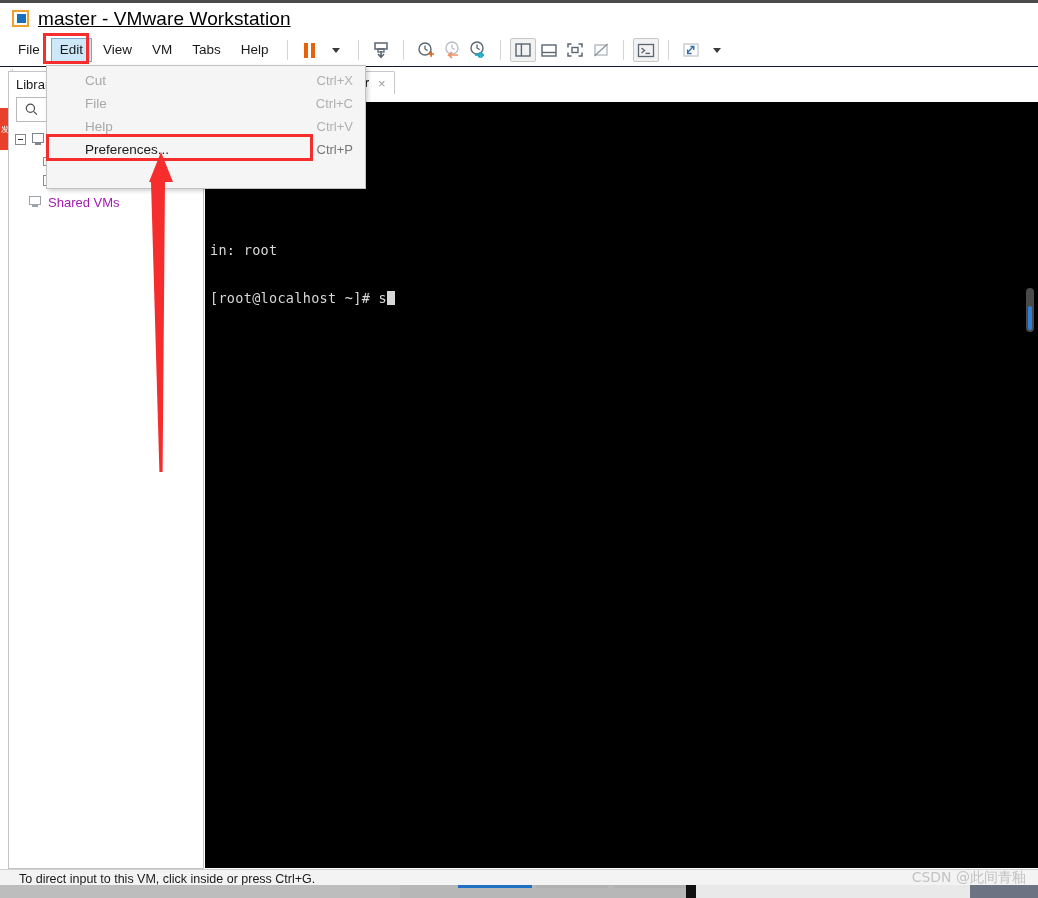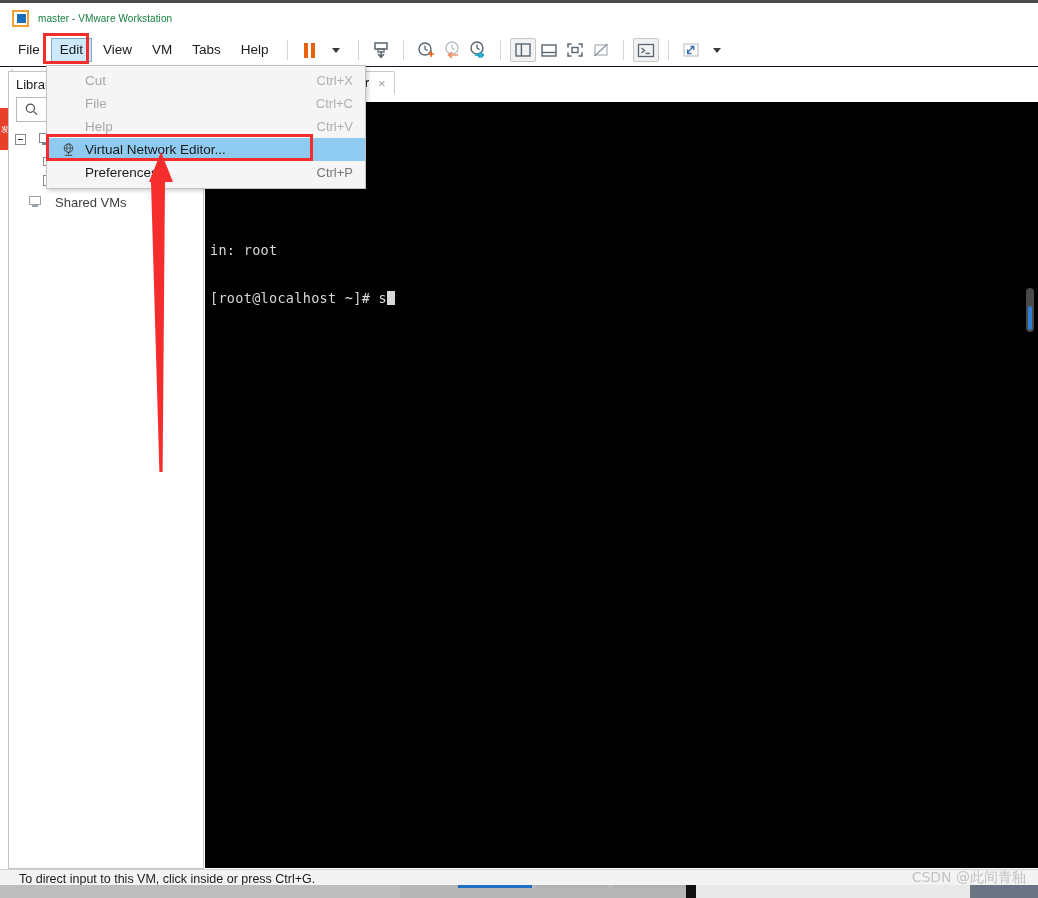--- a/index.html
+++ b/index.html
@@ -33,21 +33,21 @@
   }
   .title-icon { width: 17px; height: 17px; position: relative; margin-right: 9px; flex: none; }
   .title-icon .o {
     position: absolute; left: 0; top: 0; width: 17px; height: 17px;
     border: 2px solid #f0a030; background: #fff;
   }
   .title-icon .i {
     position: absolute; left: 5px; top: 4px; width: 9px; height: 9px;
     background: #1a6fba;
   }
-  .title-text { font-size: 10px; color: #15803d; letter-spacing: .1px; }
+  .title-text { font-size: 19px; color: #000000; letter-spacing: .1px; text-decoration: underline; }
 
   
   .menubar {
     position: absolute; left: 0; top: 31px;
     width: 1038px; height: 33px;
     background: #ffffff;
     border-bottom: 1px solid #0f172a;
     display: flex; align-items: center;
   }
   .menu-item {
@@ -119,21 +119,21 @@
     padding-left: 7px; font-size: 13px; color: #1a1a1a;
   }
   .sb-search {
     margin: 1px 7px 0 7px; height: 25px;
     border: 1px solid #b9b9b9; background: #fff;
     display: flex; align-items: center; padding-left: 7px;
   }
   .sb-tree { margin-top: 7px; padding-left: 6px; }
   .tnode {
     display: flex; align-items: center; height: 21px;
-    font-size: 13px; color: #404040; gap: 12px;
+    font-size: 13px; color: #a21caf; gap: 5px;
   }
   .tnode.lvl1 { padding-left: 0px; }
   .tnode.lvl2 { padding-left: 28px; }
   .tnode.lvl1b { padding-left: 14px; }
   .expander {
     width: 11px; height: 11px; border: 1px solid #888; background: #fff;
     position: relative; flex: none;
   }
   .expander::before {
     content: ""; position: absolute; left: 2px; top: 4px;
@@ -465,31 +465,20 @@
         <span class="dd-acc">Ctrl+X</span>
       </div>
       <div class="dd-item disabled">
         <span>File</span>
         <span class="dd-acc">Ctrl+C</span>
       </div>
       <div class="dd-item disabled">
         <span>Help</span>
         <span class="dd-acc">Ctrl+V</span>
       </div>
-      <div class="dd-item hl">
-        <svg class="globe" viewBox="0 0 16 16">
-          <circle cx="8" cy="6.6" r="4.6" fill="none" stroke="#3c3c3c" stroke-width="1"></circle>
-          <ellipse cx="8" cy="6.6" rx="2" ry="4.6" fill="none" stroke="#3c3c3c" stroke-width=".8"></ellipse>
-          <line x1="3.5" y1="6.6" x2="12.5" y2="6.6" stroke="#3c3c3c" stroke-width=".8"></line>
-          <line x1="8" y1="11.2" x2="8" y2="13.4" stroke="#3c3c3c" stroke-width="1"></line>
-          <line x1="4" y1="14.2" x2="12" y2="14.2" stroke="#3c3c3c" stroke-width="1"></line>
-        </svg>
-        <span>Virtual Network Editor...</span>
-        <span class="dd-acc"></span>
-      </div>
       <div class="dd-item">
         <span>Preferences...</span>
         <span class="dd-acc">Ctrl+P</span>
       </div>
     </div>
 
   </div>
 
   <div class="ann" id="ann-edit"></div>
   <div class="ann" id="ann-vne"></div>

